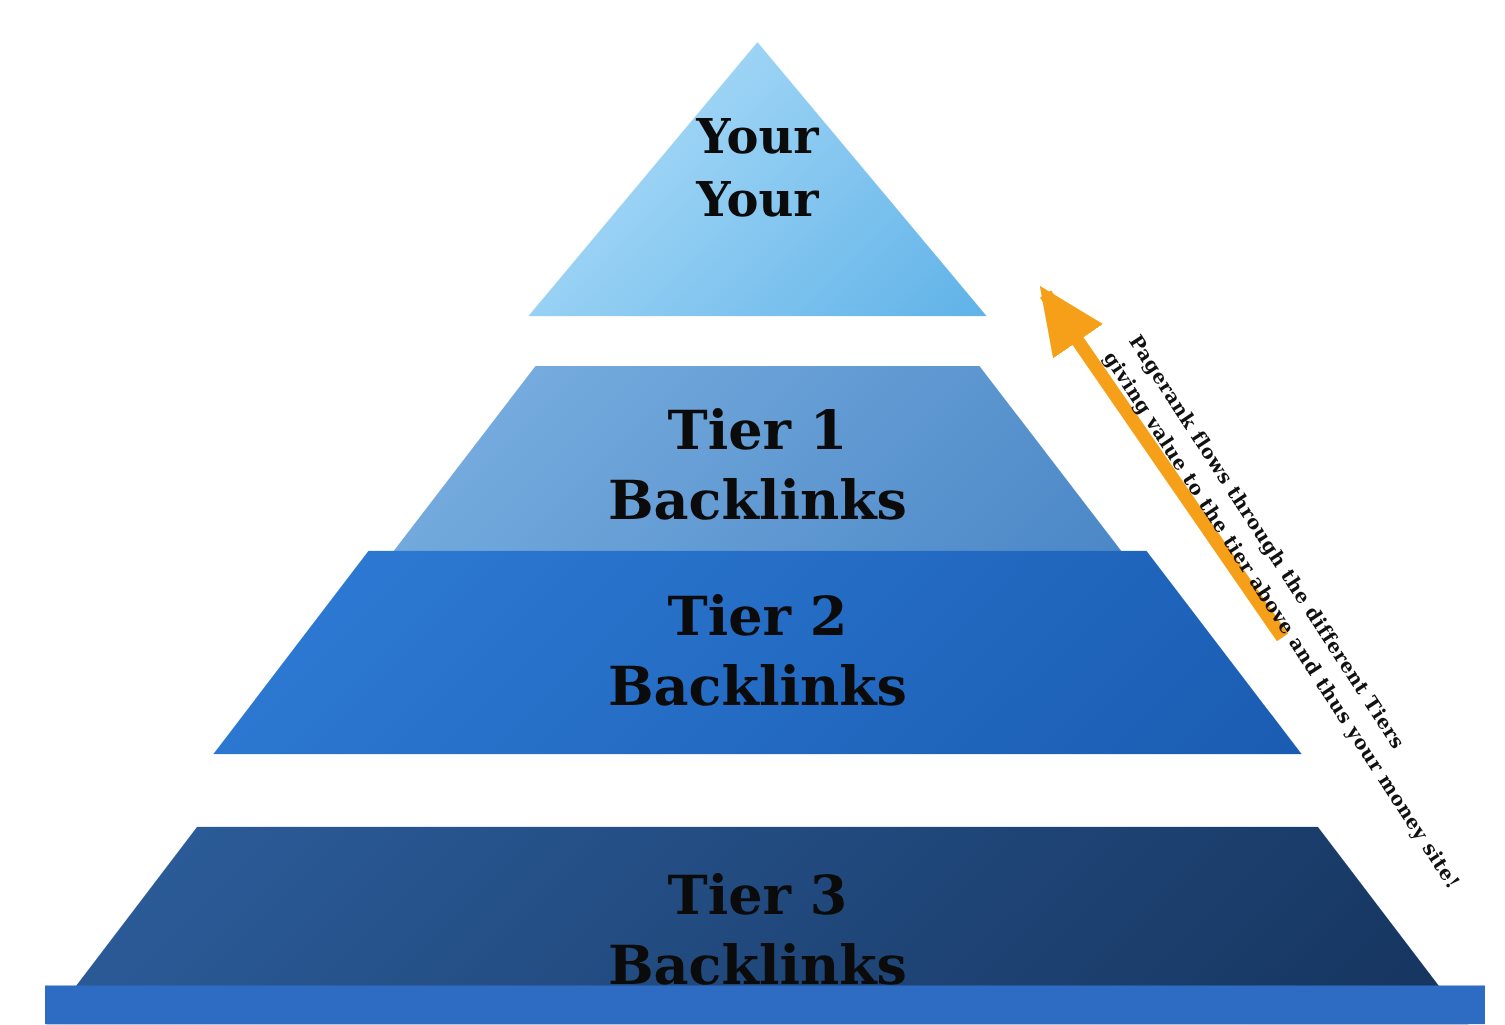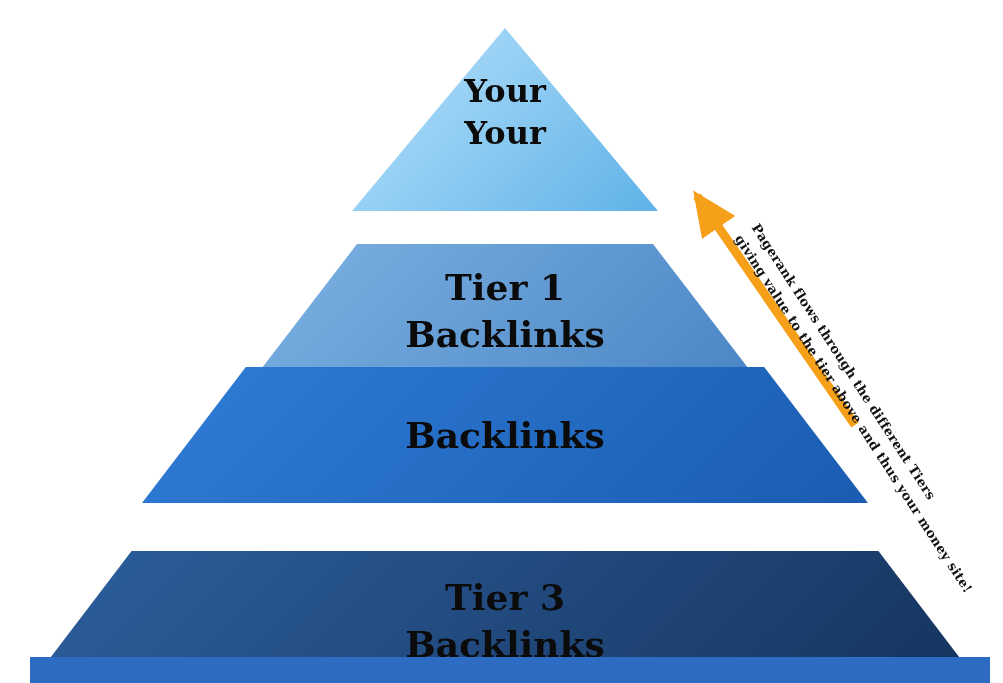--- a/index.html
+++ b/index.html
@@ -99,20 +99,21 @@
 
   <div class="level lvl1" style="background: linear-gradient(135deg, rgb(125, 178, 226), rgb(74, 134, 198));">
     <div class="lvl-label">
       <span>Tier 1</span>
       <span>Backlinks</span>
     </div>
   </div>
 
   <div class="level lvl2" style="background: linear-gradient(135deg, rgb(47, 124, 214), rgb(26, 92, 178));">
     <div class="lvl-label">
+      <span>Tier 2</span>
       <span>Backlinks</span>
     </div>
   </div>
 
   <div class="level lvl3" style="background: linear-gradient(135deg, rgb(45, 95, 158), rgb(21, 51, 92));">
     <div class="lvl-label">
       <span>Tier 3</span>
       <span>Backlinks</span>
     </div>
   </div>

